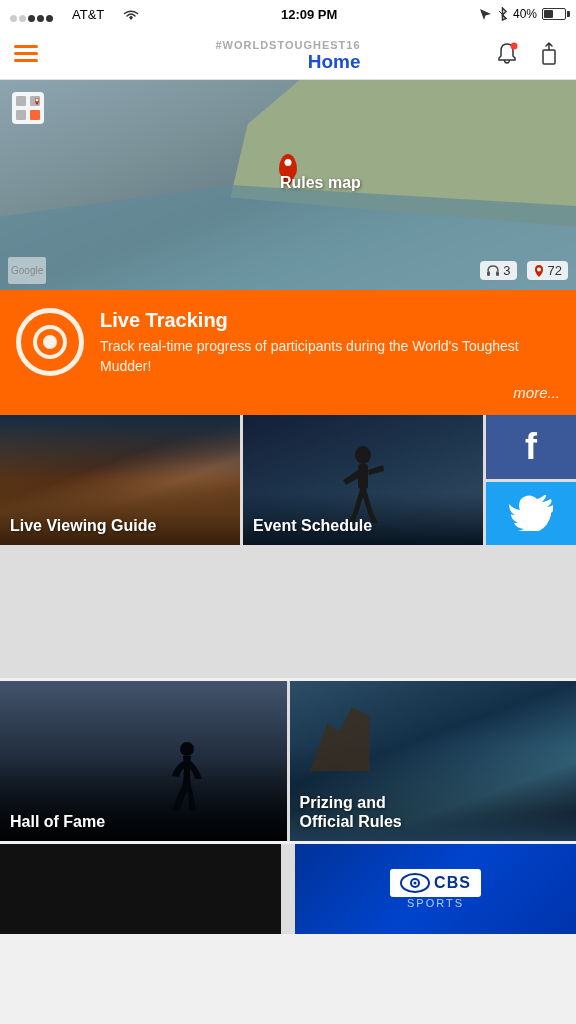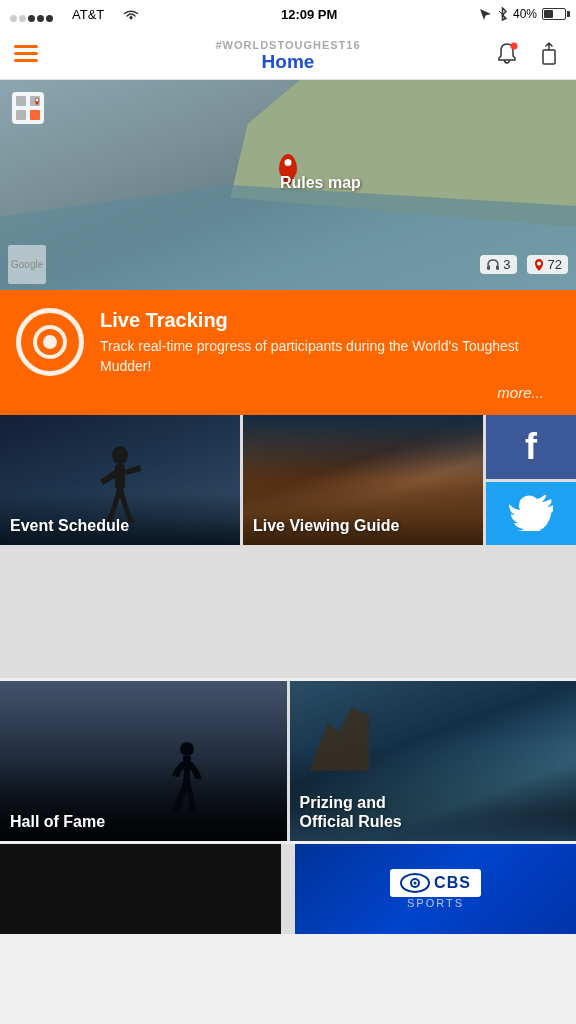--- a/index.html
+++ b/index.html
@@ -46,21 +46,21 @@
       height: 52px;
       display: flex;
       align-items: center;
       justify-content: space-between;
       padding: 0 14px;
       border-bottom: 1px solid #e0e0e0;
       position: relative;
     }
     .nav-hashtag {
       position: absolute; left: 50%; transform: translateX(-50%);
-      text-align: center;
+      text-align: right;
       pointer-events: none;
     }
     .nav-hashtag-text {
       font-size: 11px; font-weight: 700; color: #aaa; letter-spacing: 1px;
       text-transform: uppercase;
     }
     .nav-title {
       font-size: 19px; font-weight: 600; color: #1d4ed8;
       display: block; margin-top: -2px;
     }
@@ -129,28 +129,28 @@
       top: 40%; left: 50%;
       transform: translate(-10%, 10px);
       color: #fff; font-size: 16px; font-weight: 700;
       text-shadow: 1px 1px 3px rgba(0,0,0,0.5);
     }
     .map-footer {
       position: absolute; bottom: 6px; left: 0; right: 0;
       display: flex; justify-content: space-between; align-items: center;
       padding: 0 8px;
     }
-    .google-label { font-size: 10px; color: #888; background: rgba(255,255,255,0.5); padding: 14px 3px; border-radius: 2px; }
+    .google-label { font-size: 10px; color: #888; background: rgba(255,255,255,0.5); padding: 8px 3px; border-radius: 2px; }
     .map-stats { display: flex; gap: 10px; align-items: center; }
     .map-stat { display: flex; align-items: center; gap: 3px; font-size: 13px; color: #333; background: rgba(255,255,255,0.85); padding: 2px 6px; border-radius: 4px; }
 
     
     .live-tracking-banner {
       background: #ff6600;
-      padding: 18px 32px 14px 16px;
+      padding: 18px 16px 14px 16px;
       display: flex;
       flex-direction: column;
       gap: 0;
       margin: 0;
     }
     .live-tracking-content {
       display: flex;
       align-items: flex-start;
       gap: 16px;
     }
@@ -395,51 +395,51 @@
       <div class="live-tracking-title">Live Tracking</div>
       <div class="live-tracking-desc">Track real-time progress of participants during the World's Toughest Mudder!</div>
     </div>
   </div>
   <div class="live-tracking-more">more...</div>
 </div>
 
 <div class="grid-section">
 
   <div class="grid-item">
+    <div class="grid-item-bg bg-live-viewing" style="width:100%;height:100%;position:relative;">
+
+      <div style="position:absolute;bottom:0;left:0;right:0;height:60%;background:linear-gradient(0deg,#4a2a10 0%,#7a4a20 40%,transparent 100%);"></div>
+      <div style="position:absolute;top:0;left:0;right:0;height:50%;background:linear-gradient(180deg,#1a3a5a 0%,transparent 100%);"></div>
+    </div>
+    <div class="grid-item-overlay">
+      <span class="grid-item-label">Live Viewing Guide</span>
+    </div>
+  </div>
+
+  <div class="grid-item">
     <div class="grid-item-bg bg-event-schedule" style="width:100%;height:100%;position:relative;">
 
       <div style="position:absolute;inset:0;background:linear-gradient(160deg,#1a2a4a 0%,#2a4a6a 50%,#4a6a8a 100%);"></div>
       <div style="position:absolute;bottom:0;left:0;right:0;height:40%;background:linear-gradient(0deg,#0a1a2a 0%,transparent 100%);"></div>
 
       <svg style="position:absolute;bottom:10px;left:50%;transform:translateX(-50%);" width="50" height="90" viewBox="0 0 50 90">
         <ellipse cx="25" cy="10" rx="8" ry="9" fill="#222"></ellipse>
         <rect x="20" y="19" width="10" height="25" rx="3" fill="#222"></rect>
         <path d="M20 25 L5 35 L8 40 L22 32" fill="#222"></path>
         <path d="M30 25 L45 20 L46 26 L31 30" fill="#222"></path>
         <path d="M22 44 L15 68 L20 68 L25 52 L30 68 L35 68 L28 44Z" fill="#222"></path>
         <path d="M15 68 L10 78 L16 78 L20 68" fill="#222"></path>
         <path d="M30 68 L34 78 L40 78 L35 68" fill="#222"></path>
       </svg>
     </div>
     <div class="grid-item-overlay">
       <span class="grid-item-label">Event Schedule</span>
     </div>
   </div>
 
-  <div class="grid-item">
-    <div class="grid-item-bg bg-live-viewing" style="width:100%;height:100%;position:relative;">
-
-      <div style="position:absolute;bottom:0;left:0;right:0;height:60%;background:linear-gradient(0deg,#4a2a10 0%,#7a4a20 40%,transparent 100%);"></div>
-      <div style="position:absolute;top:0;left:0;right:0;height:50%;background:linear-gradient(180deg,#1a3a5a 0%,transparent 100%);"></div>
-    </div>
-    <div class="grid-item-overlay">
-      <span class="grid-item-label">Live Viewing Guide</span>
-    </div>
-  </div>
-
   <div class="social-grid">
     <div class="social-item social-fb">
       <span class="social-icon">f</span>
     </div>
     <div class="social-item social-tw">
       <svg width="44" height="36" viewBox="0 0 44 36">
         <path d="M42 4 Q36 7 33 7 Q38 2 37 -1 Q32 3 28 4 Q23 -1 17 1 Q10 3 10 11 Q10 13 11 15 Q4 14 0 9 Q0 17 6 20 Q3 20 2 19 Q2 25 9 28 Q6 28 5 28 Q7 33 15 34 Q10 37 0 36 Q9 41 21 39 Q38 36 42 20 L42 18 Q46 15 44 10 Q41 12 38 12 Q44 8 42 4Z" fill="white"></path>
       </svg>
     </div>
   </div>

